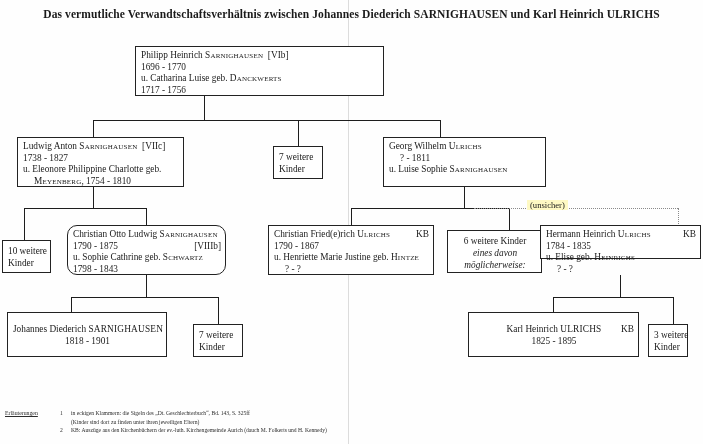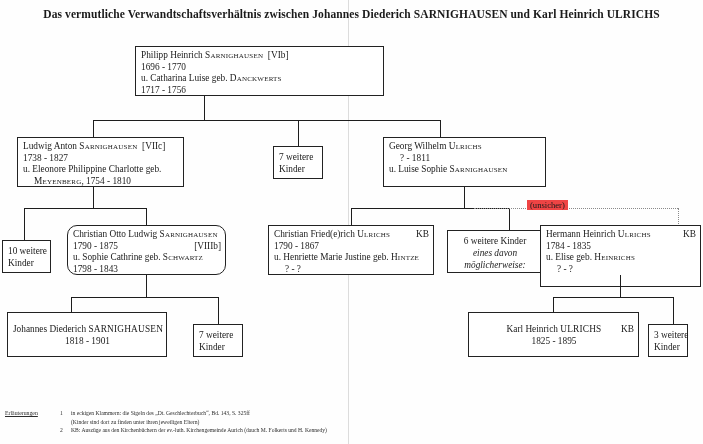--- a/index.html
+++ b/index.html
@@ -33,21 +33,21 @@
 
   .ln-v,.ln-h{position:absolute;background:#1d1d1d;}
   .ln-v{width:1px;}
   .ln-h{height:1px;}
 
   .dotted{
     position:absolute;height:0;border-top:1px dotted #8a8a8a;
   }
   .dotted-v{position:absolute;width:0;border-left:1px dotted #8a8a8a;}
   .unsicher{
-    position:absolute;font-size:8.6px;background:#ef4444;padding:0 3px;
+    position:absolute;font-size:8.6px;background:#fef9c3;padding:0 3px;
   }
 
   .notes{position:absolute;left:0;top:404px;width:703px;font-size:5.6px;line-height:8.6px;color:#2c2c2c;}
   .notes-label{position:absolute;left:5px;top:5px;font-size:5.8px;text-decoration:underline;}
   .notes-list{position:absolute;left:60px;top:5px;width:620px;}
   .notes-row{display:flex;gap:4px;}
   .notes-num{width:7px;flex:none;}
   .notes-sub{padding-left:11px;}
 </style>
 </head>
@@ -122,21 +122,21 @@
     <div class="ln"><span>u. Henriette Marie Justine geb. </span><span class="sc">Hintze</span></div>
     <div class="ln indent">? - ?</div>
   </div>
 
   <div class="node small-node ctr" style="left:447px;top:230px;width:95px;height:43px;">
     <div class="ln">6 weitere Kinder</div>
     <div class="ln ital">eines davon</div>
     <div class="ln ital">möglicherweise:</div>
   </div>
 
-  <div class="node" style="left:540px;top:225px;width:161px;height:62px;">
+  <div class="node" style="left:540px;top:225px;width:161px;height:34px;">
     <div class="ln"><span>Hermann Heinrich </span><span class="sc">Ulrichs</span><span class="tagr">KB</span></div>
     <div class="ln">1784 - 1835</div>
     <div class="ln"><span>u. Elise geb. </span><span class="sc">Heinrichs</span></div>
     <div class="ln indent">? - ?</div>
   </div>
 
   <div class="ln-v" style="left:146px;top:275px;height:22px;"></div>
   <div class="ln-h" style="left:71px;top:297px;width:147px;"></div>
   <div class="ln-v" style="left:71px;top:297px;height:15px;"></div>
   <div class="ln-v" style="left:218px;top:297px;height:27px;"></div>

